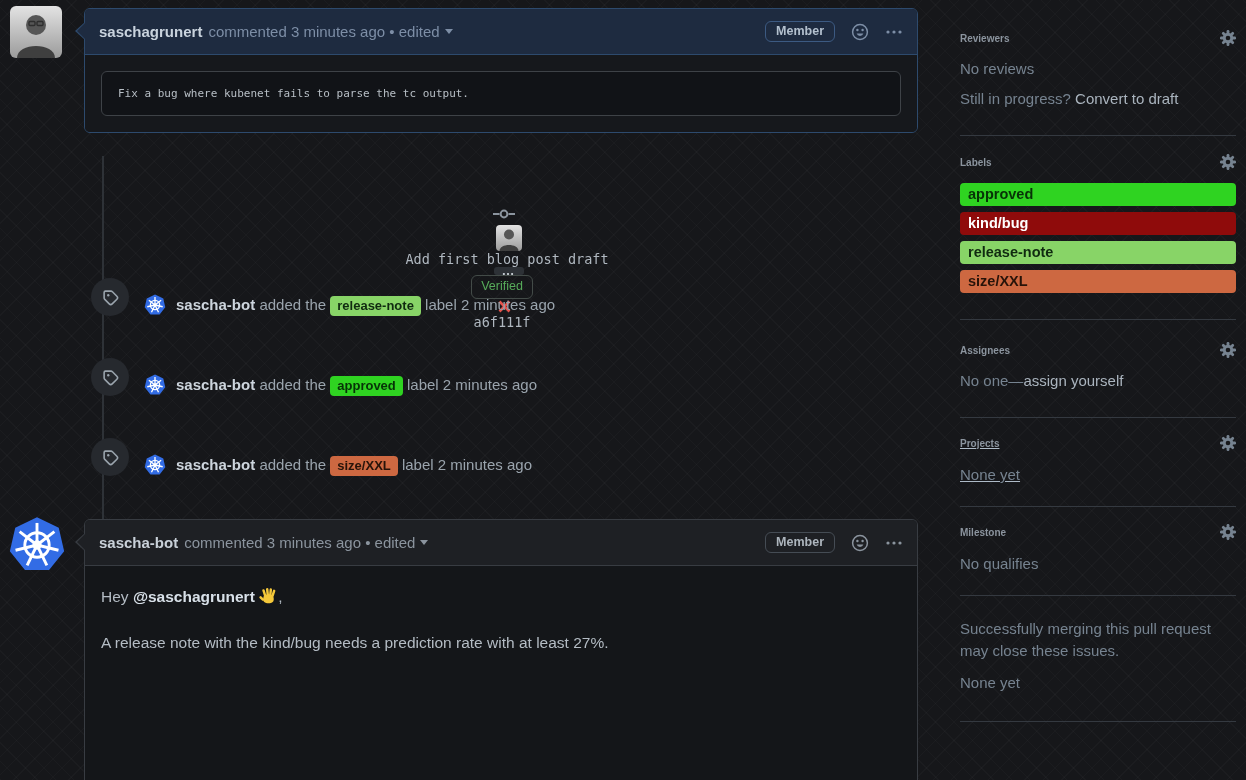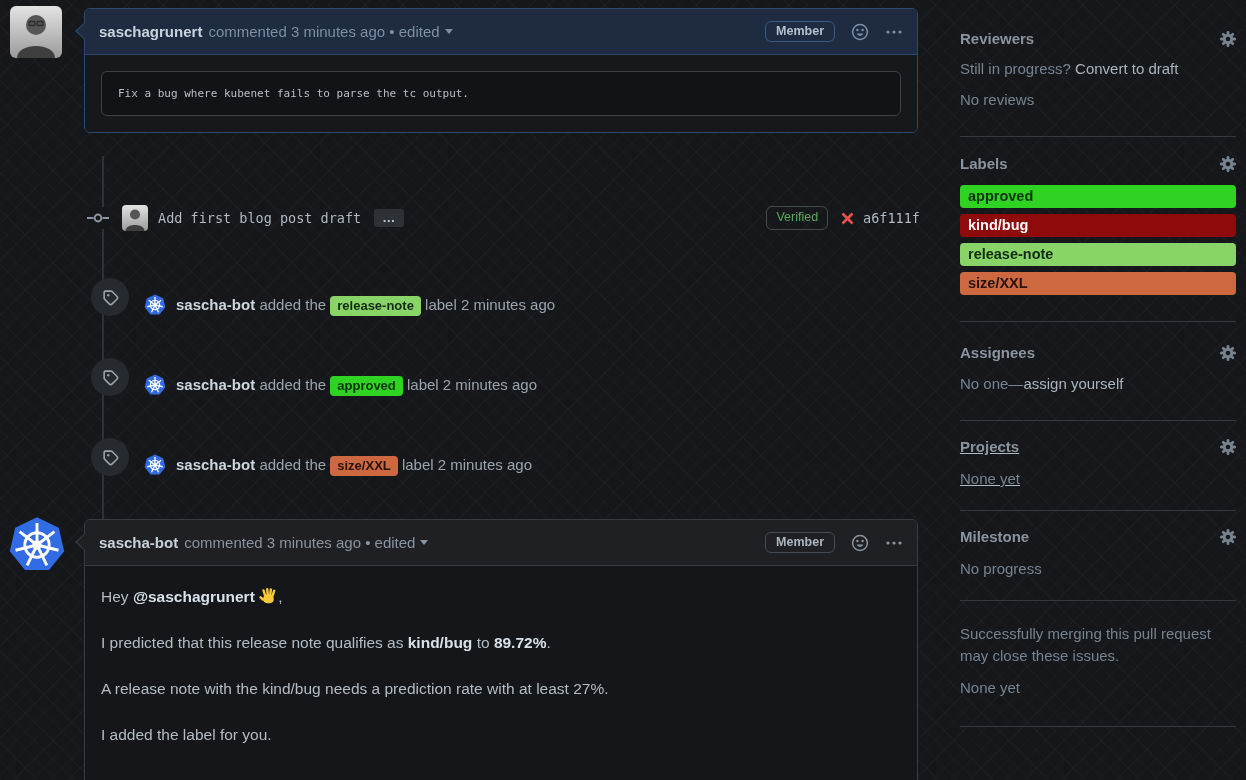--- a/index.html
+++ b/index.html
@@ -53,21 +53,21 @@
   .card-2 .tri-f{border-right:9px solid #1e2024;}
 
   .card-body-1{padding:16px;background:#16181c;border-radius:0 0 5px 5px;}
   .code-block{background:#111317;border:1px solid #3e4247;border-radius:6px;padding:15px 16px;
     font-family:"DejaVu Sans Mono",monospace;font-size:11px;color:#b8bfc6;}
   .card-body-2{padding:20px 16px;font-size:15.5px;color:#b4bcc4;line-height:22px;}
   .card-body-2 p{margin:0 0 24px 0;}
   .card-body-2 b{color:#d8e0e8;}
 
   
-  .commit-row{position:absolute;left:84px;top:203px;width:836px;height:30px;display:flex;align-items:center;}
+  .commit-row{position:absolute;left:84px;top:203px;width:836px;height:30px;display:flex;align-items:center;flex-direction:column;}
   .commit-glyph{margin-left:3px;background:#16171a;padding:3px 0;display:inline-flex;z-index:1;}
   .commit-row .avatar-sm{margin-left:13px;}
   .commit-msg{margin-left:10px;font-family:"DejaVu Sans Mono",monospace;font-size:13.5px;color:#b0b8c0;}
   .more-btn{margin-left:13px;width:30px;height:18px;background:#2d3136;border-radius:3px;
     display:inline-flex;align-items:center;justify-content:center;cursor:pointer;}
   .more-btn span{color:#c0c7cd;font-weight:bold;font-size:13px;line-height:8px;letter-spacing:1px;}
   .commit-spacer{flex:1;}
   .verified-badge{font-size:12.5px;color:#57ab5a;border:1px solid #434b48;border-radius:6px;
     padding:2px 9px;line-height:1.4;}
   .x-icon{margin:0 8px 0 12px;display:inline-flex;}
@@ -81,21 +81,21 @@
   .event .k8s-sm{margin-left:15px;}
   .event-text{margin-left:10px;font-size:15px;color:#9aa4ad;}
   .event-text b{color:#cdd5dd;}
   .pill{display:inline-block;padding:2px 7px;border-radius:4px;font-size:13px;font-weight:bold;
     line-height:1.25;cursor:pointer;}
 
   
   .sidebar{position:absolute;left:960px;top:0;width:276px;}
   .sb-section{box-sizing:border-box;border-bottom:1px solid #343940;}
   .sb-title-row{display:flex;align-items:center;justify-content:space-between;}
-  .sb-title{font-size:15px;font-weight:bold;color:#8b949e;}
+  .sb-title{font-size:10px;font-weight:bold;color:#8b949e;}
   .sb-gear{cursor:pointer;display:inline-flex;}
   .sb-text{font-size:15px;color:#768390;}
   .sb-link{color:#aab4be;cursor:pointer;}
   .sb-label-bar{height:23px;line-height:23px;border-radius:4px;padding-left:8px;
     font-size:14.5px;font-weight:bold;margin-bottom:6px;cursor:pointer;}
 </style>
 </head>
 <body>
 
 <div class="stage">
@@ -334,23 +334,21 @@
         <svg width="19" height="19" viewBox="0 0 20 20" style="vertical-align:-4px;">
           <g fill="#f5c83a">
             <rect x="4.5" y="8" width="11" height="9" rx="4"></rect>
             <rect x="4.2" y="2.2" width="2.6" height="8" rx="1.3" transform="rotate(-18 5.5 6)"></rect>
             <rect x="7.6" y="1" width="2.6" height="9" rx="1.3" transform="rotate(-6 9 5)"></rect>
             <rect x="10.9" y="1.4" width="2.6" height="8.6" rx="1.3" transform="rotate(6 12 5)"></rect>
             <rect x="14" y="2.6" width="2.6" height="7.6" rx="1.3" transform="rotate(18 15 6)"></rect>
             <rect x="1.6" y="9" width="2.6" height="6" rx="1.3" transform="rotate(-45 2.9 12)"></rect>
           </g>
         </svg><span>,</span></p>
-      <p><span>I predicted that this release note qualifies as </span><b>kind/bug</b><span> to </span><b>89.72%</b><span>.</span></p>
       <p>A release note with the kind/bug needs a prediction rate with at least 27%.</p>
-      <p>I added the label for you.</p>
     </div>
   </div>
 
   <div class="sidebar">
 
     <div class="sb-section" style="padding:30px 0 28px 0;">
       <div class="sb-title-row">
         <span class="sb-title">Reviewers</span>
         <span class="sb-gear">
           <svg width="16" height="16" viewBox="0 0 16 16">
@@ -358,22 +356,22 @@
             <rect x="6.6" y="0" width="2.8" height="16" rx="1.2"></rect>
             <rect x="6.6" y="0" width="2.8" height="16" rx="1.2" transform="rotate(45 8 8)"></rect>
             <rect x="6.6" y="0" width="2.8" height="16" rx="1.2" transform="rotate(90 8 8)"></rect>
             <rect x="6.6" y="0" width="2.8" height="16" rx="1.2" transform="rotate(135 8 8)"></rect>
             <circle cx="8" cy="8" r="5.2"></circle>
               </g>
             <circle cx="8" cy="8" r="2.3" fill="#16171a"></circle>
           </svg>
         </span>
       </div>
+      <div class="sb-text" style="margin-top:14px;">No reviews</div>
       <div class="sb-text" style="margin-top:13px;"><span>Still in progress? </span><span class="sb-link">Convert to draft</span></div>
-      <div class="sb-text" style="margin-top:14px;">No reviews</div>
     </div>
 
     <div class="sb-section" style="padding:18px 0 26px 0;">
       <div class="sb-title-row" style="margin-bottom:13px;">
         <span class="sb-title">Labels</span>
         <span class="sb-gear">
           <svg width="16" height="16" viewBox="0 0 16 16">
               <g fill="#768390">
             <rect x="6.6" y="0" width="2.8" height="16" rx="1.2"></rect>
             <rect x="6.6" y="0" width="2.8" height="16" rx="1.2" transform="rotate(45 8 8)"></rect>
@@ -438,21 +436,21 @@
             <rect x="6.6" y="0" width="2.8" height="16" rx="1.2"></rect>
             <rect x="6.6" y="0" width="2.8" height="16" rx="1.2" transform="rotate(45 8 8)"></rect>
             <rect x="6.6" y="0" width="2.8" height="16" rx="1.2" transform="rotate(90 8 8)"></rect>
             <rect x="6.6" y="0" width="2.8" height="16" rx="1.2" transform="rotate(135 8 8)"></rect>
             <circle cx="8" cy="8" r="5.2"></circle>
               </g>
             <circle cx="8" cy="8" r="2.3" fill="#16171a"></circle>
           </svg>
         </span>
       </div>
-      <div class="sb-text" style="margin-top:15px;">No progress</div>
+      <div class="sb-text" style="margin-top:15px;">No qualifies</div>
     </div>
 
     <div class="sb-section" style="padding:22px 0 30px 0;">
       <div class="sb-text" style="line-height:22px;">Successfully merging this pull request may close these issues.</div>
       <div class="sb-text" style="margin-top:12px;">None yet</div>
     </div>
 
   </div>
 </div>
 

